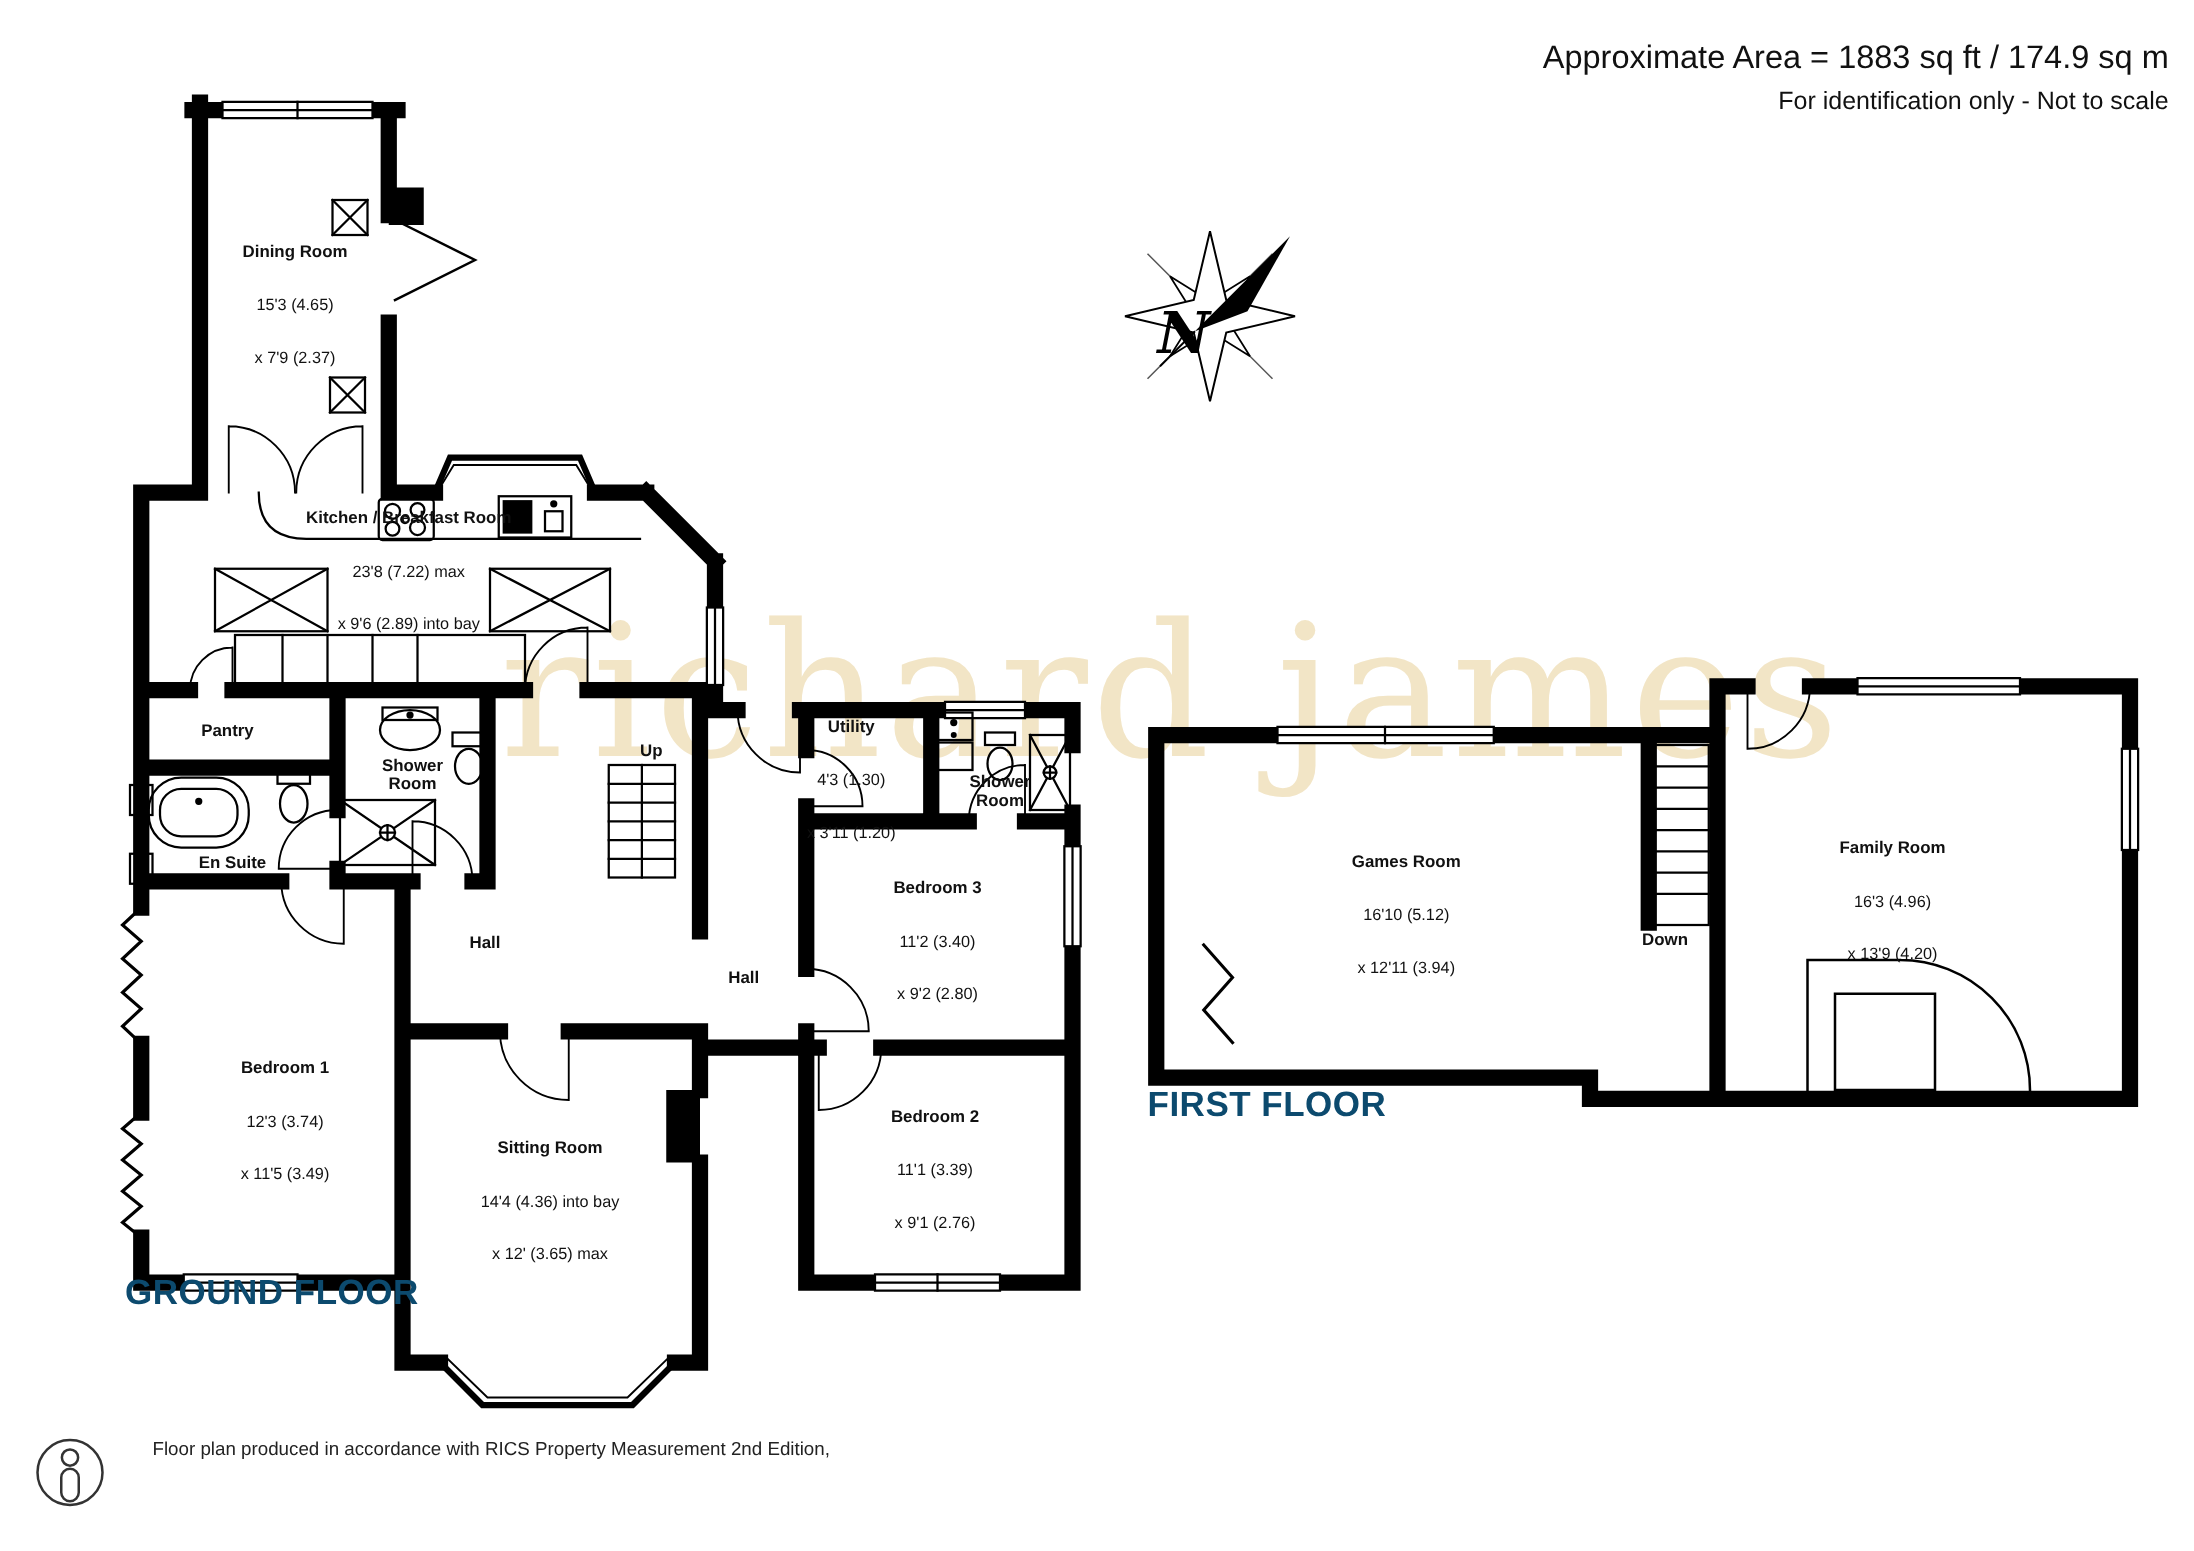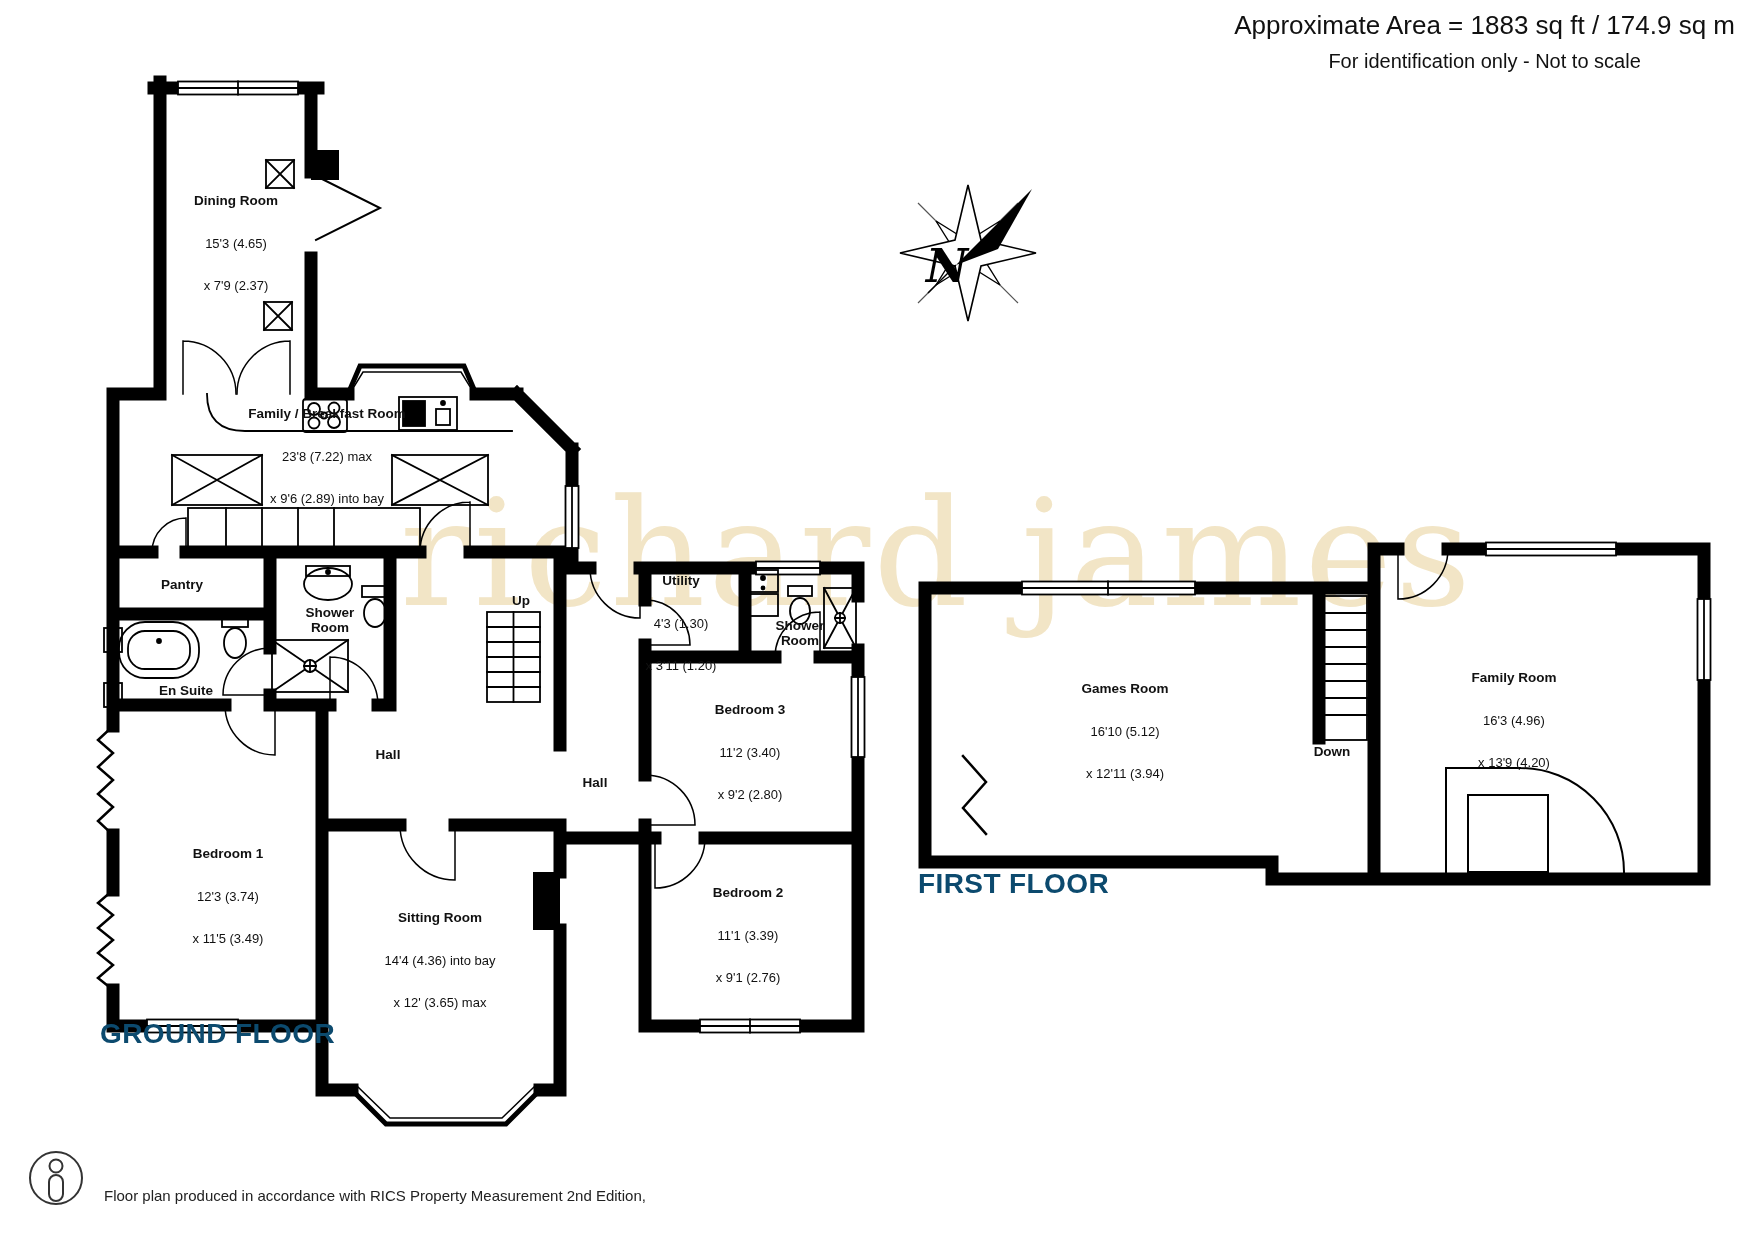--- a/index.html
+++ b/index.html
@@ -8,24 +8,24 @@
   .wm{position:absolute;left:400px;top:468px;z-index:0;
       font-family:"DejaVu Serif",serif;font-size:148px;letter-spacing:3px;
       color:#f2e5c6;white-space:nowrap;user-select:none;}
   svg.plan{position:absolute;left:0;top:0;z-index:1;}
   .labels{position:absolute;left:0;top:0;width:100%;height:100%;z-index:2;}
   .rlabel{position:absolute;transform:translate(-50%,-50%);text-align:center;
           font-size:13.5px;font-weight:bold;line-height:14.5px;color:#111;white-space:nowrap;}
   .rlabel .rdim{font-weight:normal;font-size:13px;margin-top:28px;}
   .rlabel.wrap{white-space:normal;width:70px;}
   .floor-title{position:absolute;font-size:28px;font-weight:bold;letter-spacing:.4px;color:#0c4a6e;}
-  .hdr{position:absolute;top:10px;right:20px;text-align:center;z-index:2;}
+  .hdr{position:absolute;top:30px;right:20px;text-align:right;z-index:2;}
   .hdr .area{font-size:26px;color:#111;}
   .hdr .note{font-size:20px;margin-top:9px;color:#111;}
-  .ftr{position:absolute;left:28px;top:1148px;display:flex;gap:20px;align-items:flex-end;z-index:2;}
+  .ftr{position:absolute;left:28px;top:1148px;display:flex;gap:38px;align-items:flex-start;z-index:2;}
   .ftr .txt{font-size:15px;line-height:24px;color:#222;}
   .ftr .gap{margin-left:22px;}
 </style>
 </head>
 <body>
 
 <div id="page">
 
   <div class="wm">richard james</div>
 
@@ -278,21 +278,21 @@
 
   <div class="labels">
 
     <div class="rlabel" style="left:236px;top:244px">
       <div>Dining Room</div>
       <div class="rdim">15'3 (4.65)</div>
       <div class="rdim">x 7'9 (2.37)</div>
     </div>
 
     <div class="rlabel" style="left:327px;top:457px">
-      <div>Family / Breakfast Room</div>
+      <div>Kitchen / Breakfast Room</div>
       <div class="rdim">23'8 (7.22) max</div>
       <div class="rdim">x 9'6 (2.89) into bay</div>
     </div>
 
     <div class="rlabel" style="left:182px;top:585px">
       <div>Pantry</div>
     </div>
 
     <div class="rlabel wrap" style="left:330px;top:620px">
       <div>Shower Room</div>

